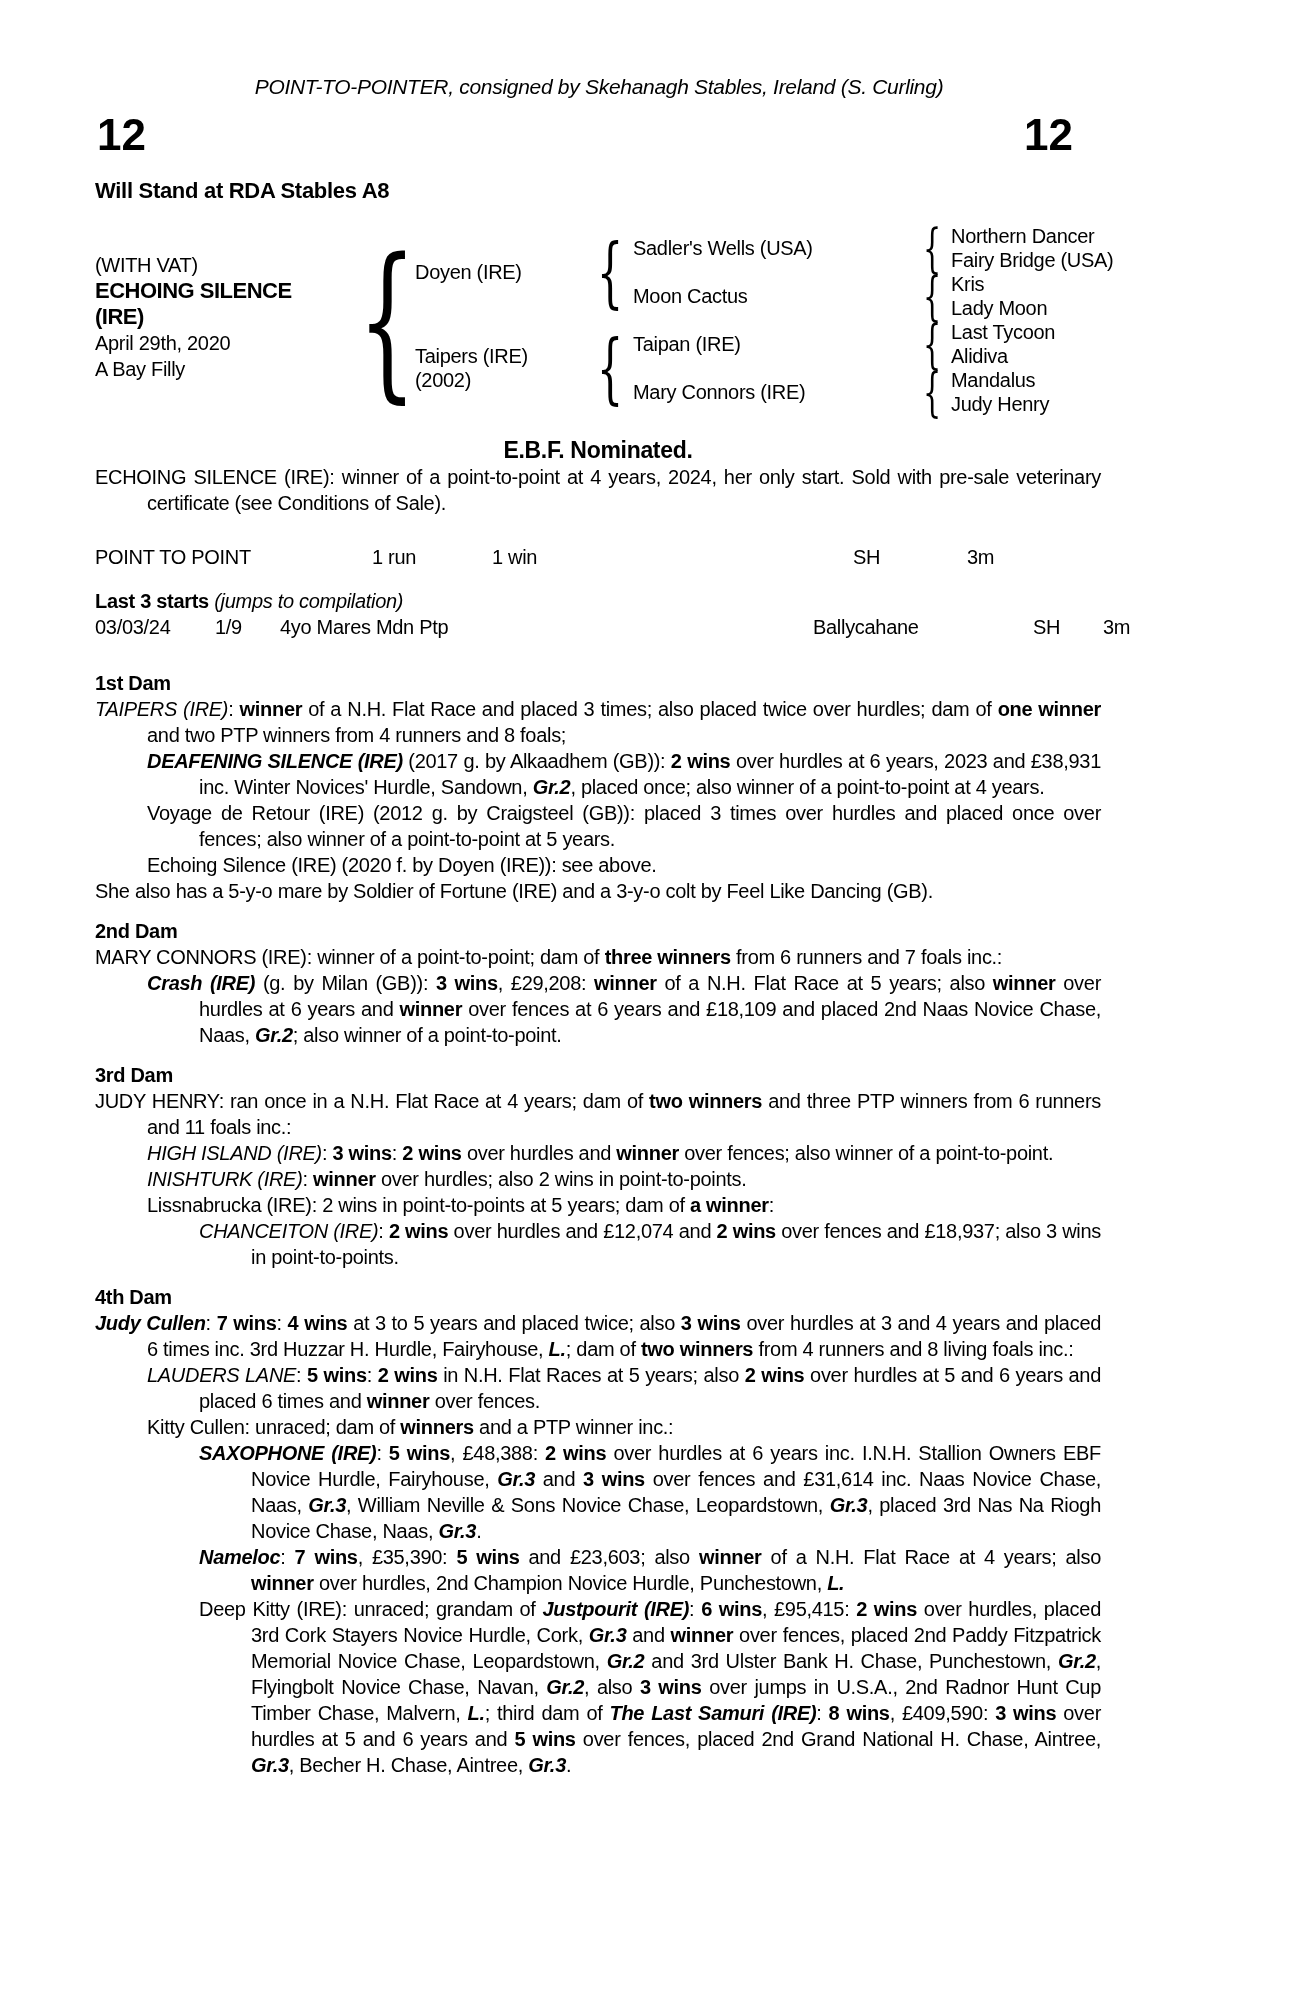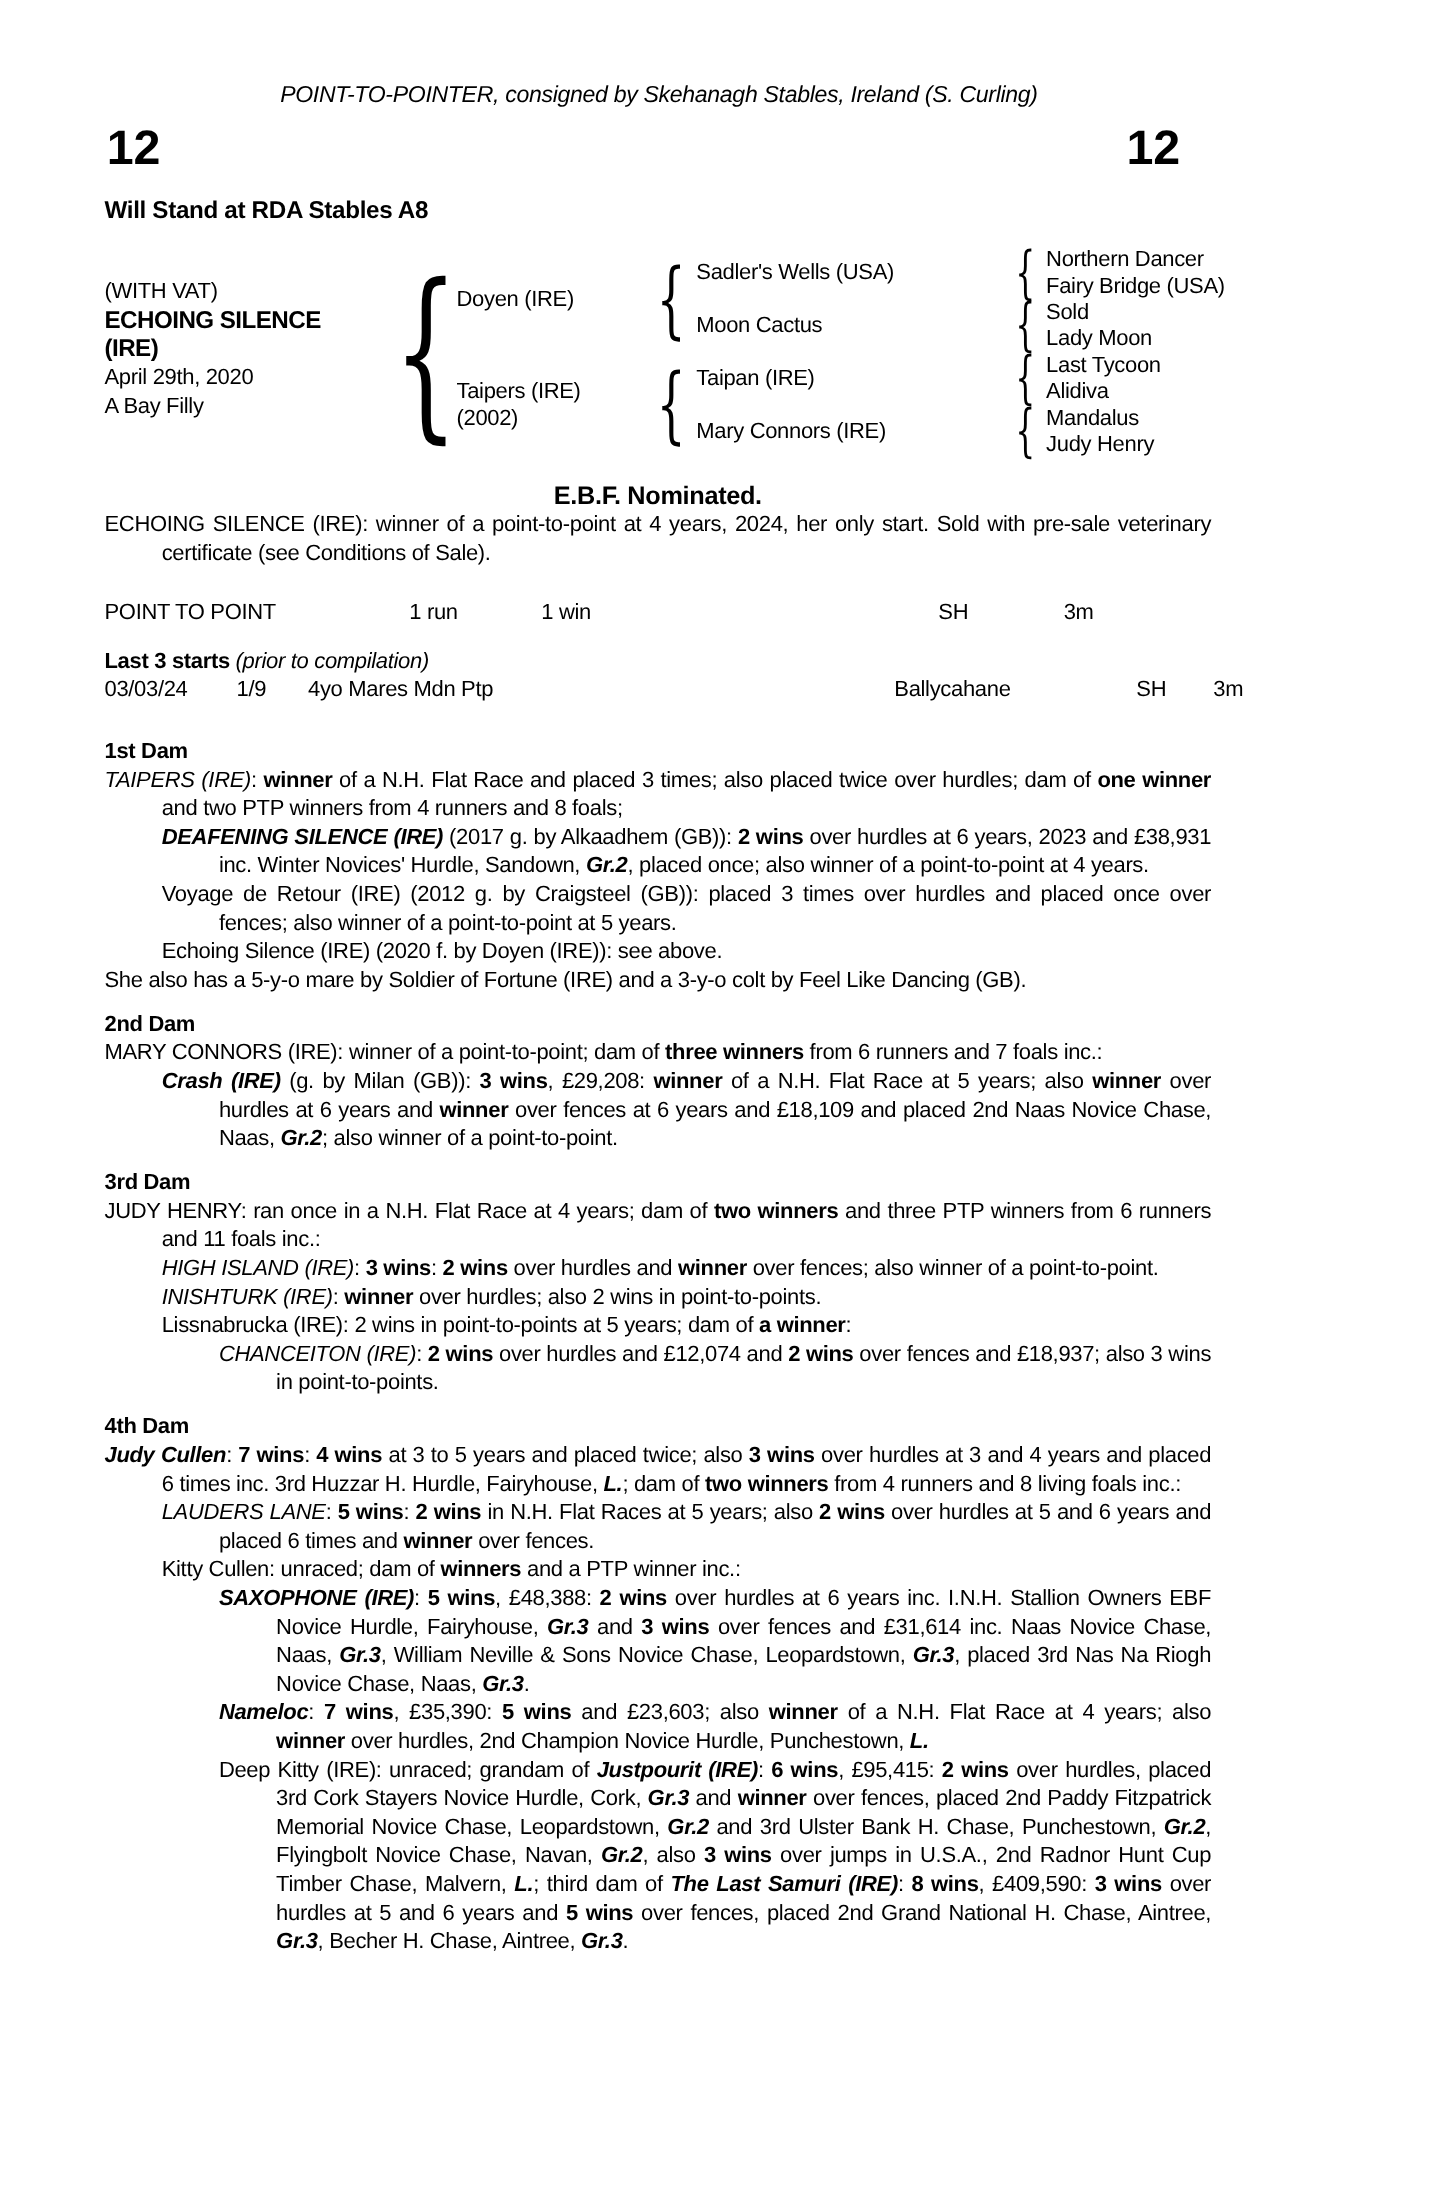--- a/index.html
+++ b/index.html
@@ -93,21 +93,21 @@
       <div class="g2 s4">Mary Connors (IRE)</div>
 
       <span class="brace brace-sm b1">{</span>
       <span class="brace brace-sm b2">{</span>
       <span class="brace brace-sm b3">{</span>
       <span class="brace brace-sm b4">{</span>
 
       <div class="ped-col4">
         <div>Northern Dancer</div>
         <div>Fairy Bridge (USA)</div>
-        <div>Sold</div>
+        <div>Kris</div>
         <div>Lady Moon</div>
         <div>Last Tycoon</div>
         <div>Alidiva</div>
         <div>Mandalus</div>
         <div>Judy Henry</div>
       </div>
     </div>
 
     <div class="ebf">E.B.F. Nominated.</div>
 
@@ -118,21 +118,21 @@
       <span class="rc2">1 run</span>
       <span class="rc3">1 win</span>
       <span class="rc4">SH</span>
       <span class="rc5">3m</span>
     </div>
 
     <div class="last3">
       <div>
         <span class="l3-head-b">Last 3 starts</span>
         <span> </span>
-        <span class="l3-head-i">(prior to compilation)</span>
+        <span class="l3-head-i">(jumps to compilation)</span>
       </div>
       <div class="start-row">
         <span class="sc1">03/03/24</span>
         <span class="sc2">1/9</span>
         <span class="sc3">4yo Mares Mdn Ptp</span>
         <span class="sc4">Ballycahane</span>
         <span class="sc5">SH</span>
         <span class="sc6">3m</span>
       </div>
     </div>

